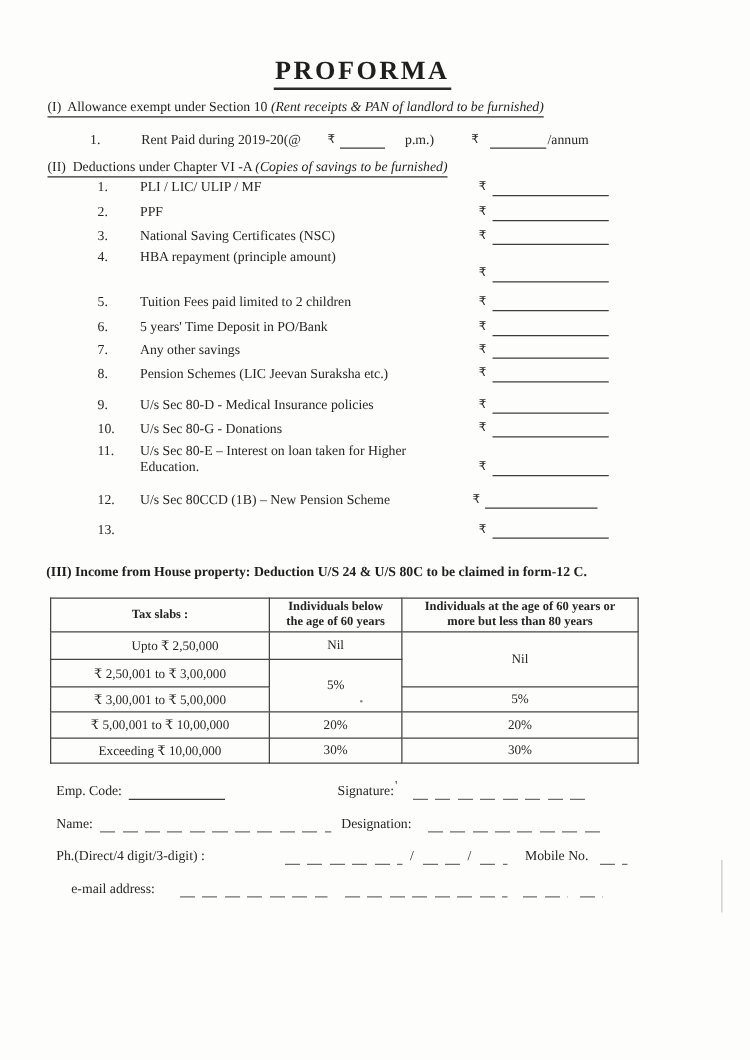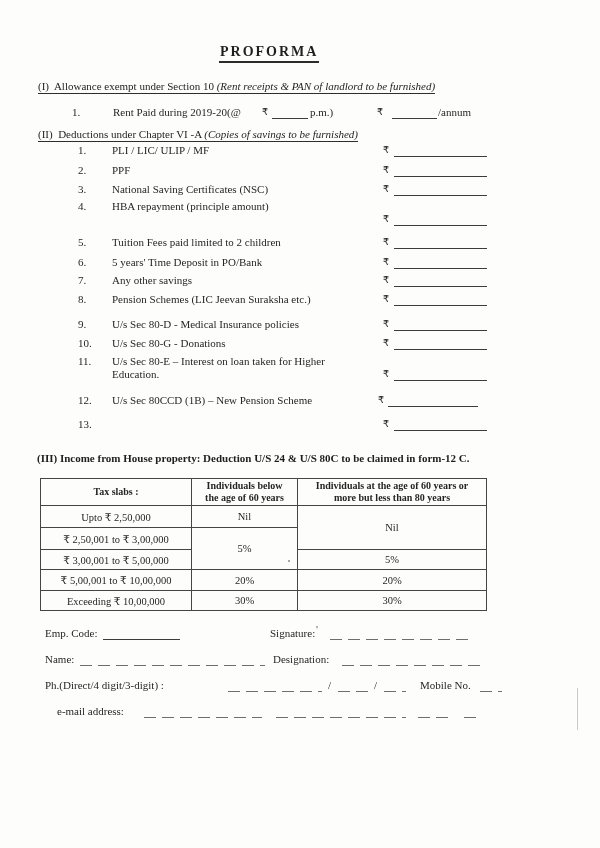--- a/index.html
+++ b/index.html
@@ -7,21 +7,21 @@
     position:relative; width:600px; height:848px; margin:0 auto;
     background:#fdfdfc; overflow:hidden;
     font-family:"Liberation Serif","DejaVu Serif",serif;
     color:#262626;
   }
   .abs { position:absolute; }
   .row { position:absolute; left:0; width:600px; height:15px; font-size:11px; white-space:nowrap; }
   .row span { position:absolute; top:0; }
 
   .doc-title {
-    top:44px; left:219px; font-size:14px; font-weight:bold; letter-spacing:2px;
+    top:44px; left:219px; font-size:21px; font-weight:bold; letter-spacing:2px;
     border-bottom:2px solid #2c2c2c; padding:0 1px 1px 1px; color:#1f1f1f;
   }
   .sec-head {
     font-size:11px; font-weight:normal; white-space:nowrap;
     border-bottom:1px solid #2e2e2e; padding-bottom:1px; color:#1e1e1e;
   }
   .sec-head .note { font-style:italic; }
 
   .num  { left:78px; }
   .lbl  { left:112px; }
@@ -60,21 +60,21 @@
   <div class="abs sec-head" style="left:38px; top:80px;">
     <span>(I)&nbsp; Allowance exempt under Section 10</span>
     <span class="note">(Rent receipts &amp; PAN of landlord to be furnished)</span>
   </div>
 
   <div class="row" style="top:106px;">
     <span style="left:72px;">1.</span>
     <span style="left:113px;">Rent Paid during 2019-20(@</span>
     <span class="rs" style="left:262px;">₹</span>
     <div class="ln" style="left:272px; width:36px;"></div>
-    <span style="left:310px;text-align:right;">p.m.)</span>
+    <span style="left:324px;text-align:right;">p.m.)</span>
     <span class="rs" style="left:377px;">₹</span>
     <div class="ln" style="left:392px; width:45px;"></div>
     <span style="left:438px;">/annum</span>
   </div>
 
   <div class="abs sec-head" style="left:38px; top:128px;">
     <span>(II)&nbsp; Deductions under Chapter VI -A</span>
     <span class="note">(Copies of savings to be furnished)</span>
   </div>
 
@@ -173,21 +173,21 @@
       <td class="c2 hd">
         <div>Individuals below</div>
         <div>the age of 60 years</div>
       </td>
       <td class="c3 hd">
         <div>Individuals at the age of 60 years or</div>
         <div>more but less than 80 years</div>
       </td>
     </tr>
     <tr>
-      <td class="c1" style="height:21px;">Upto ₹ 2,50,000</td>
+      <td class="c1" style="height:21px;padding-left:24px;">Upto ₹ 2,50,000</td>
       <td class="c2">Nil</td>
       <td class="c3" rowspan="2">Nil</td>
     </tr>
     <tr>
       <td class="c1" style="height:21px;">₹ 2,50,001 to ₹ 3,00,000</td>
       <td class="c2" rowspan="2">5%</td>
     </tr>
     <tr>
       <td class="c1" style="height:19px;">₹ 3,00,001 to ₹ 5,00,000</td>
       <td class="c3 dashed-top">5%</td>

